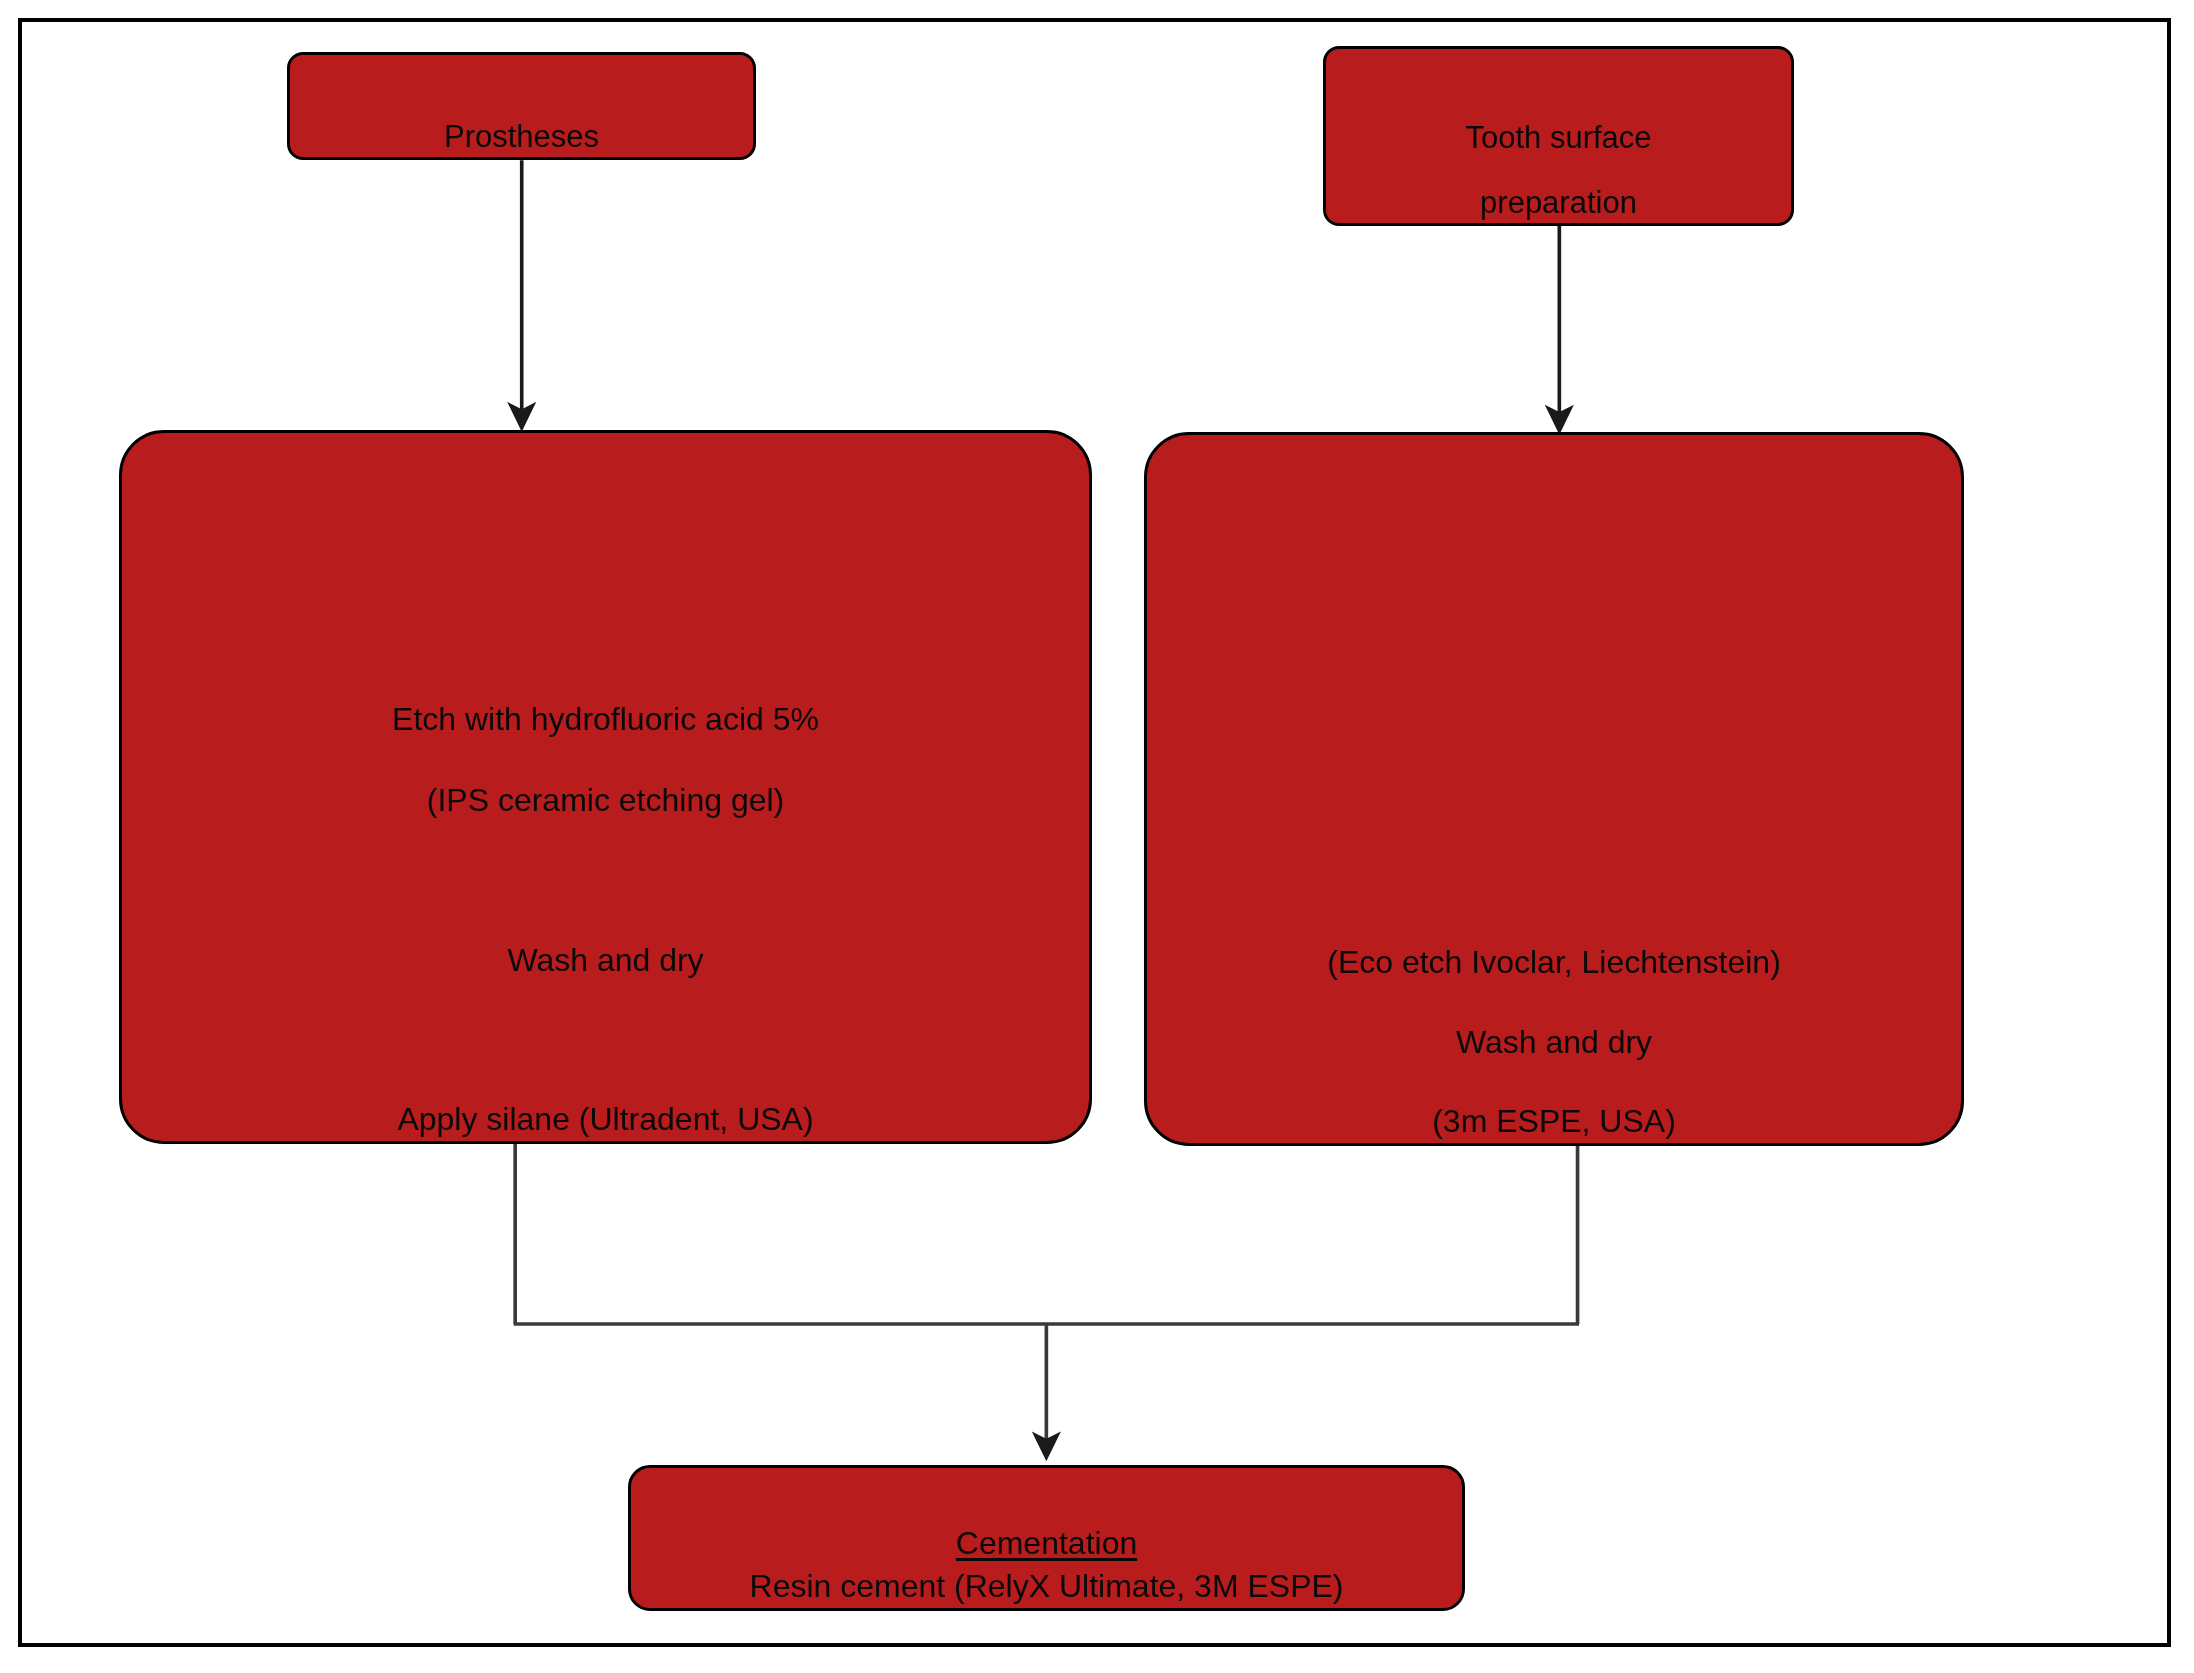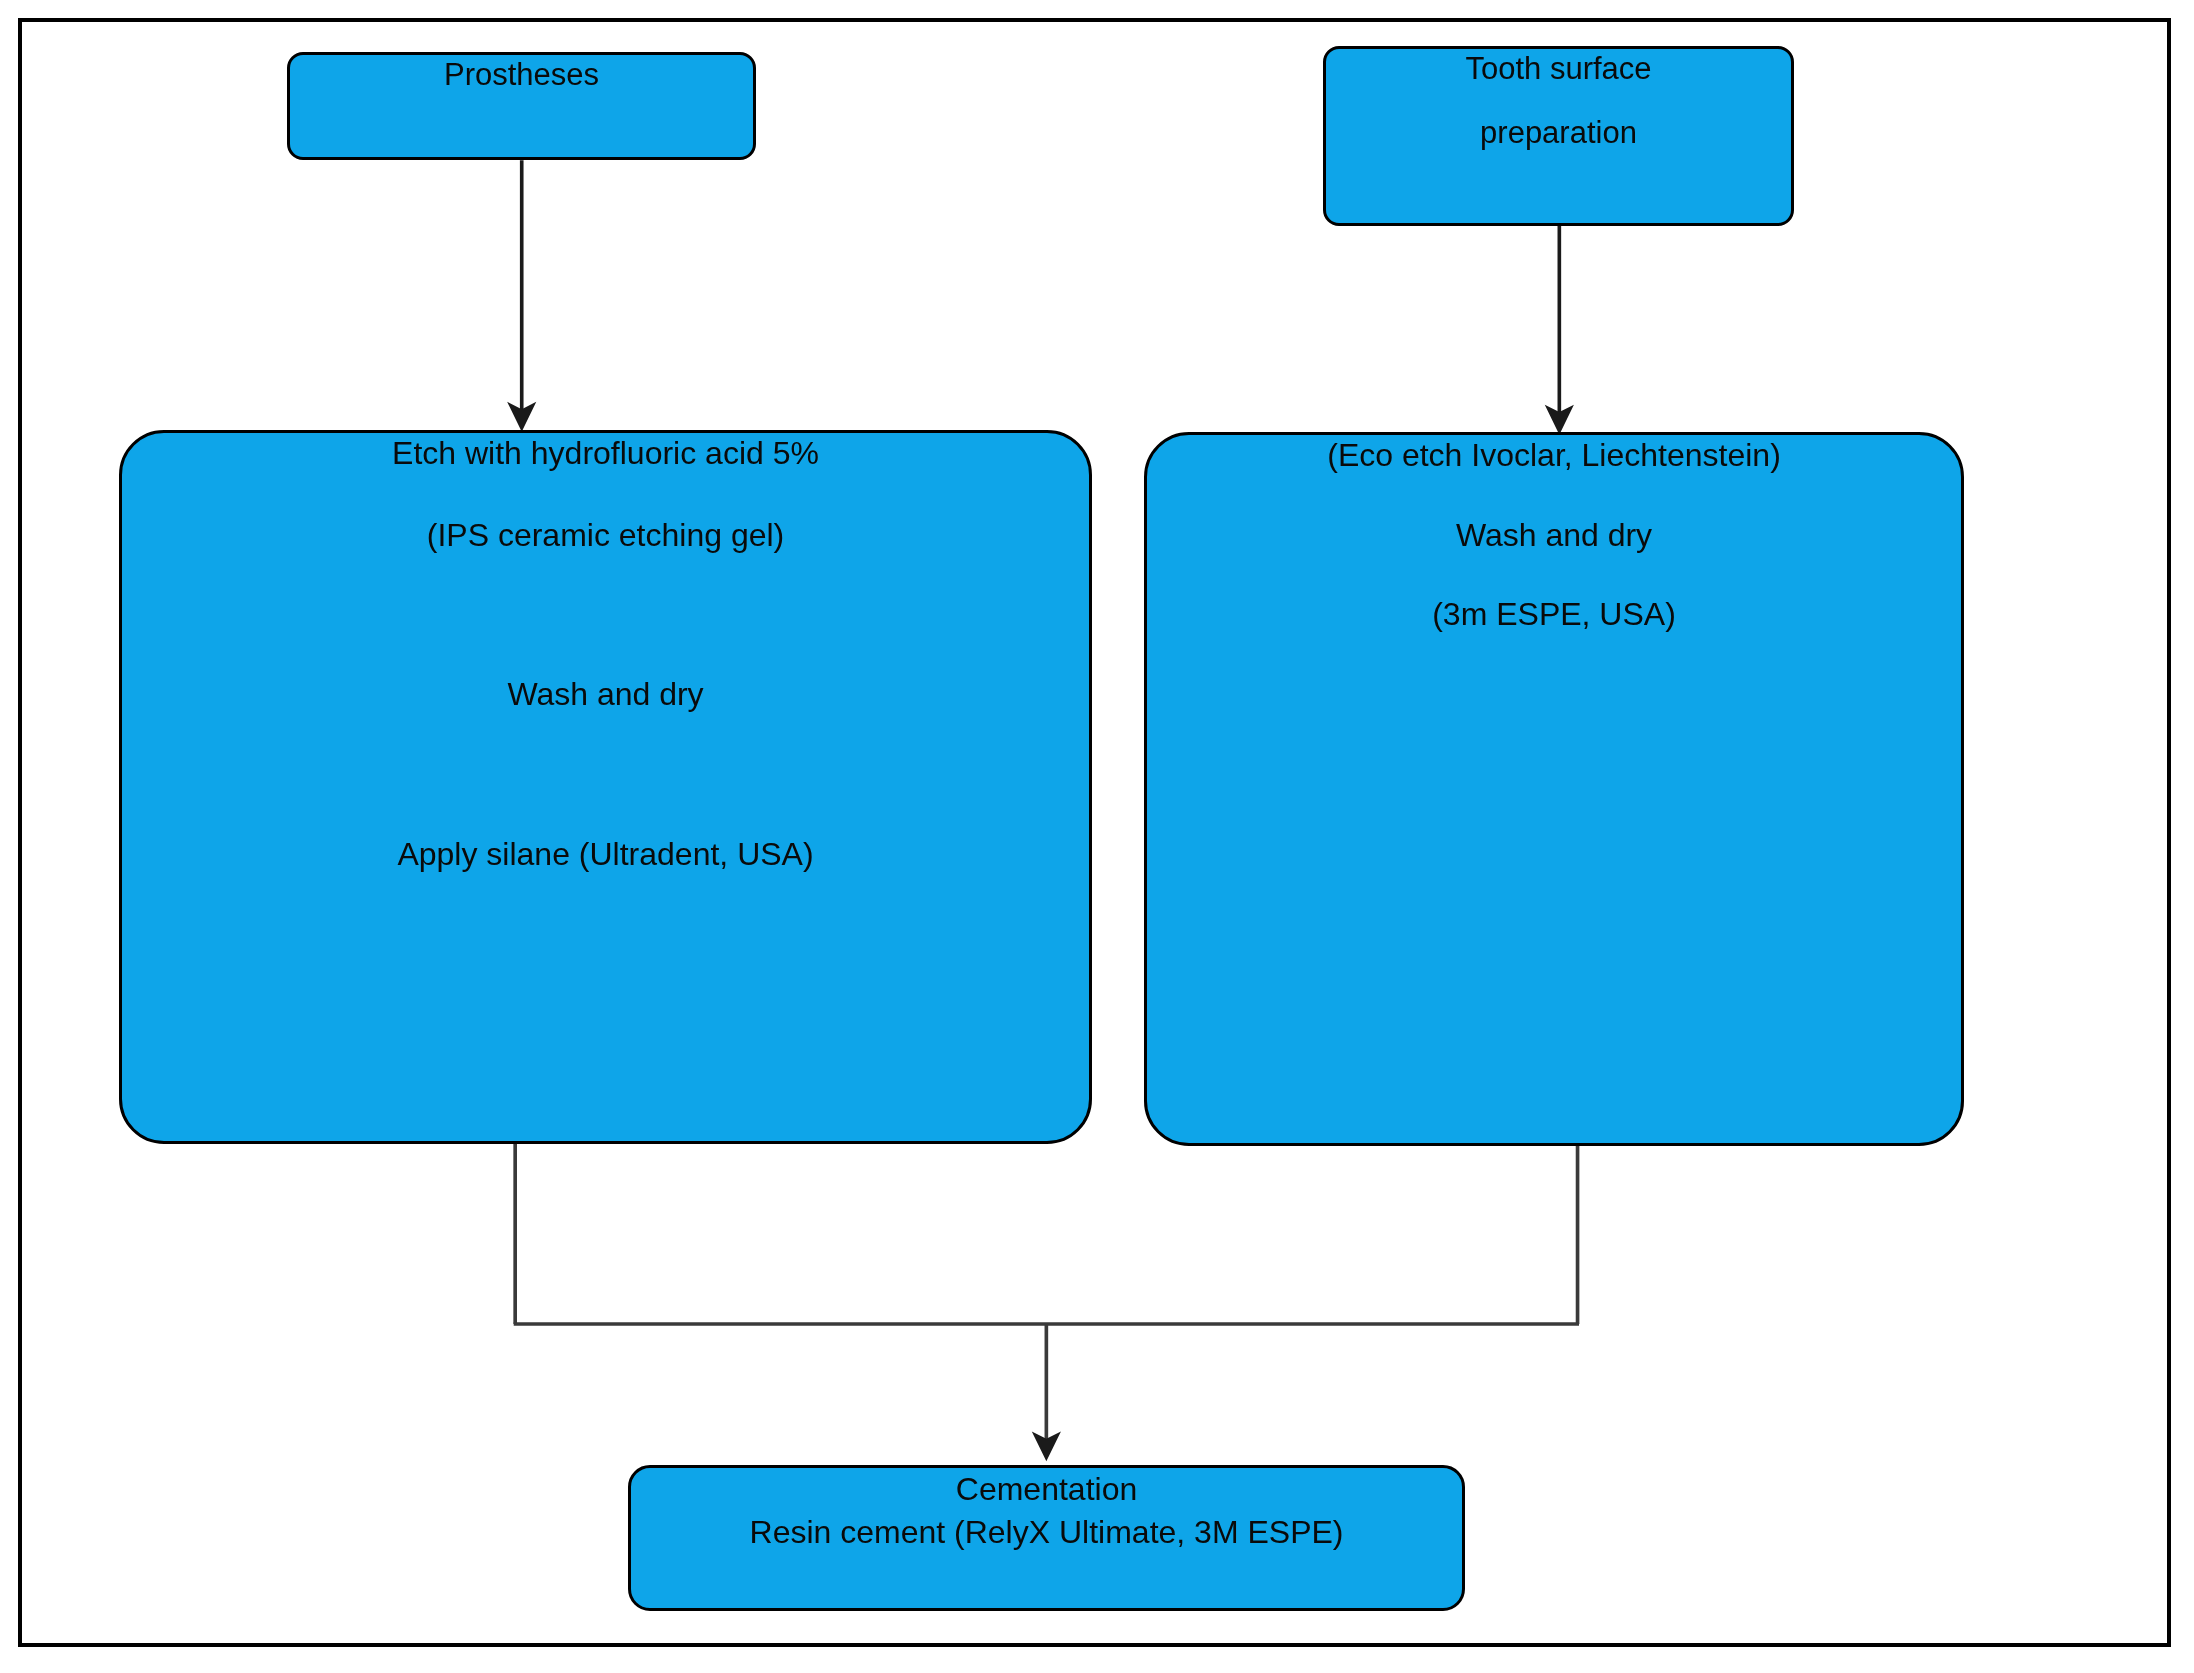--- a/index.html
+++ b/index.html
@@ -26,25 +26,25 @@
     height: 1629px;
     border: 4.4px solid #000000;
     box-sizing: border-box;
     background: #ffffff;
   }
   
   .node {
     position: absolute;
     box-sizing: border-box;
     border: 3.6px solid #000000;
-    background: #0ea5e9;
+    background: #b91c1c;
     display: flex;
     flex-direction: column;
     align-items: center;
-    justify-content: flex-start;
+    justify-content: flex-end;
     text-align: center;
     color: #0a0a0a;
     line-height: 1.30;
   }
   .node-small {
     border-radius: 16px;
     font-size: 31px;
   }
   .node-large {
     border-radius: 45px;
@@ -54,20 +54,21 @@
     border-radius: 22px;
     font-size: 32px;
   }
   .node .line {
     white-space: nowrap;
   }
   .node .gap {
     height: 38px;
   }
   .underlined {
+    text-decoration: underline;
     text-underline-offset: 4.4px;
   }
   
   #node-prostheses {
     left: 287px; top: 52px;
     width: 469px; height: 108px;
   }
   #node-tooth-prep {
     left: 1323px; top: 46px;
     width: 471px; height: 180px; gap: 24px;

